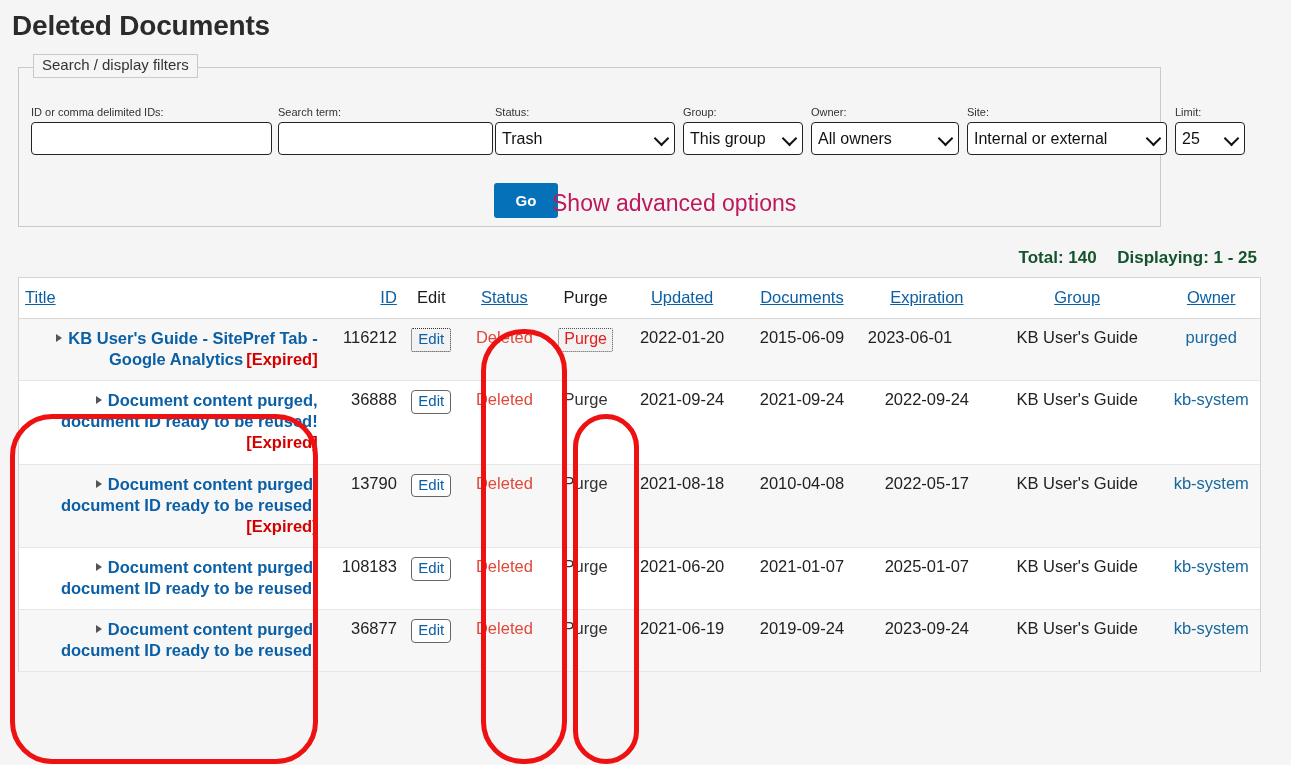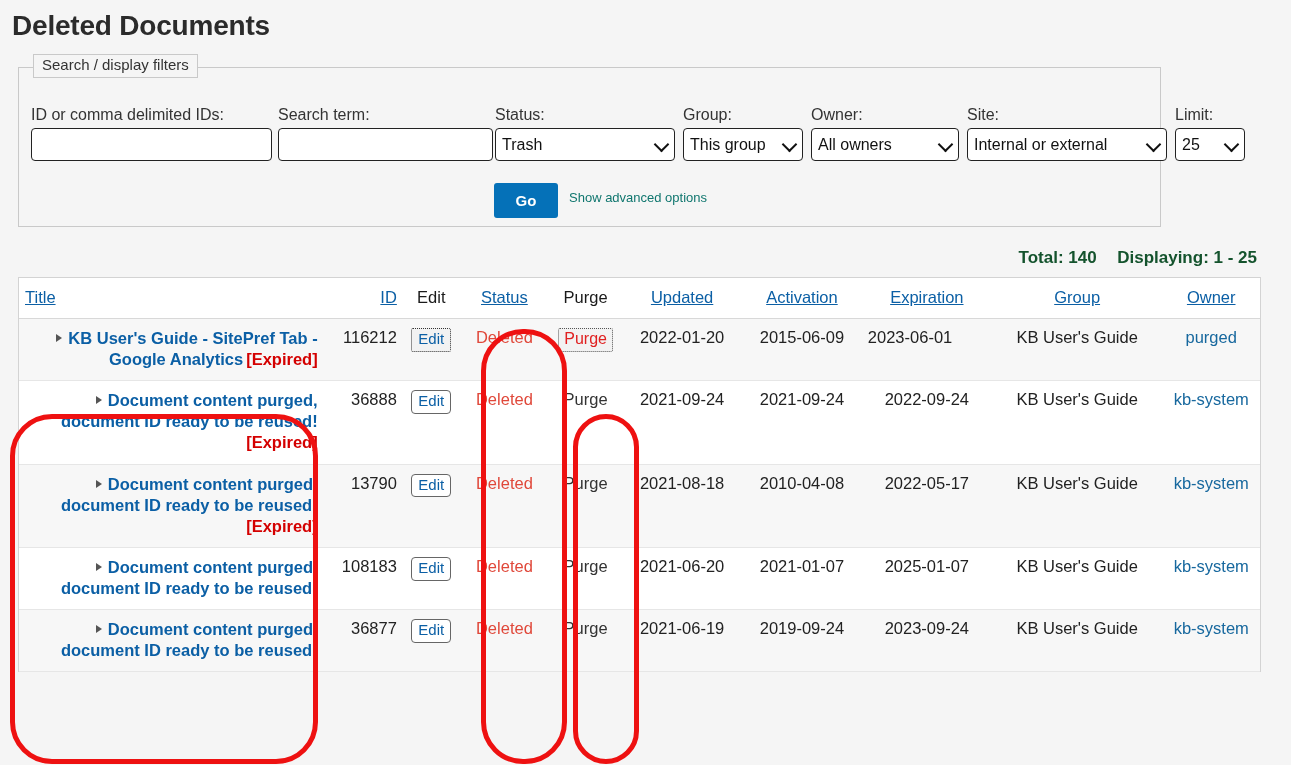--- a/index.html
+++ b/index.html
@@ -46,21 +46,21 @@
     border: 1px solid #c9c9c9;
     padding: 2px 8px 3px 8px;
     font-size: 15px;
     color: #333;
     line-height: 1.1;
   }
   .filter-field {
     position: absolute;
   }
   .filter-label {
-    font-size: 16px;
+    font-size: 11px;
     color: #333;
     display: block;
     margin-bottom: 4px;
     white-space: nowrap;
   }
   input.filter-input {
     box-sizing: border-box;
     height: 33px;
     border: 1px solid #222;
     border-radius: 4px;
@@ -113,24 +113,24 @@
     color: #fff;
     border: none;
     border-radius: 3px;
     font-size: 15px;
     font-weight: bold;
     font-family: "Liberation Sans", sans-serif;
     cursor: pointer;
   }
   .adv-link {
     position: absolute;
-    left: 569px;
+    left: 552px;
     top: 190px;
-    font-size: 13px;
-    color: #0f766e;
+    font-size: 23px;
+    color: #be185d;
     cursor: pointer;
   }
 
   
   .summary {
     position: absolute;
     right: 34px;
     top: 248px;
     font-size: 17px;
     font-weight: bold;
@@ -370,21 +370,21 @@
           </th>
           <th class="col-edit">Edit</th>
           <th class="col-status">
             <a>Status</a>
           </th>
           <th class="col-purge">Purge</th>
           <th class="col-updated">
             <a>Updated</a>
           </th>
           <th class="col-activation">
-            <a>Activation</a>
+            <a>Documents</a>
           </th>
           <th class="col-expiration">
             <a>Expiration</a>
           </th>
           <th class="col-group">
             <a>Group</a>
           </th>
           <th class="col-owner">
             <a>Owner</a>
           </th>

